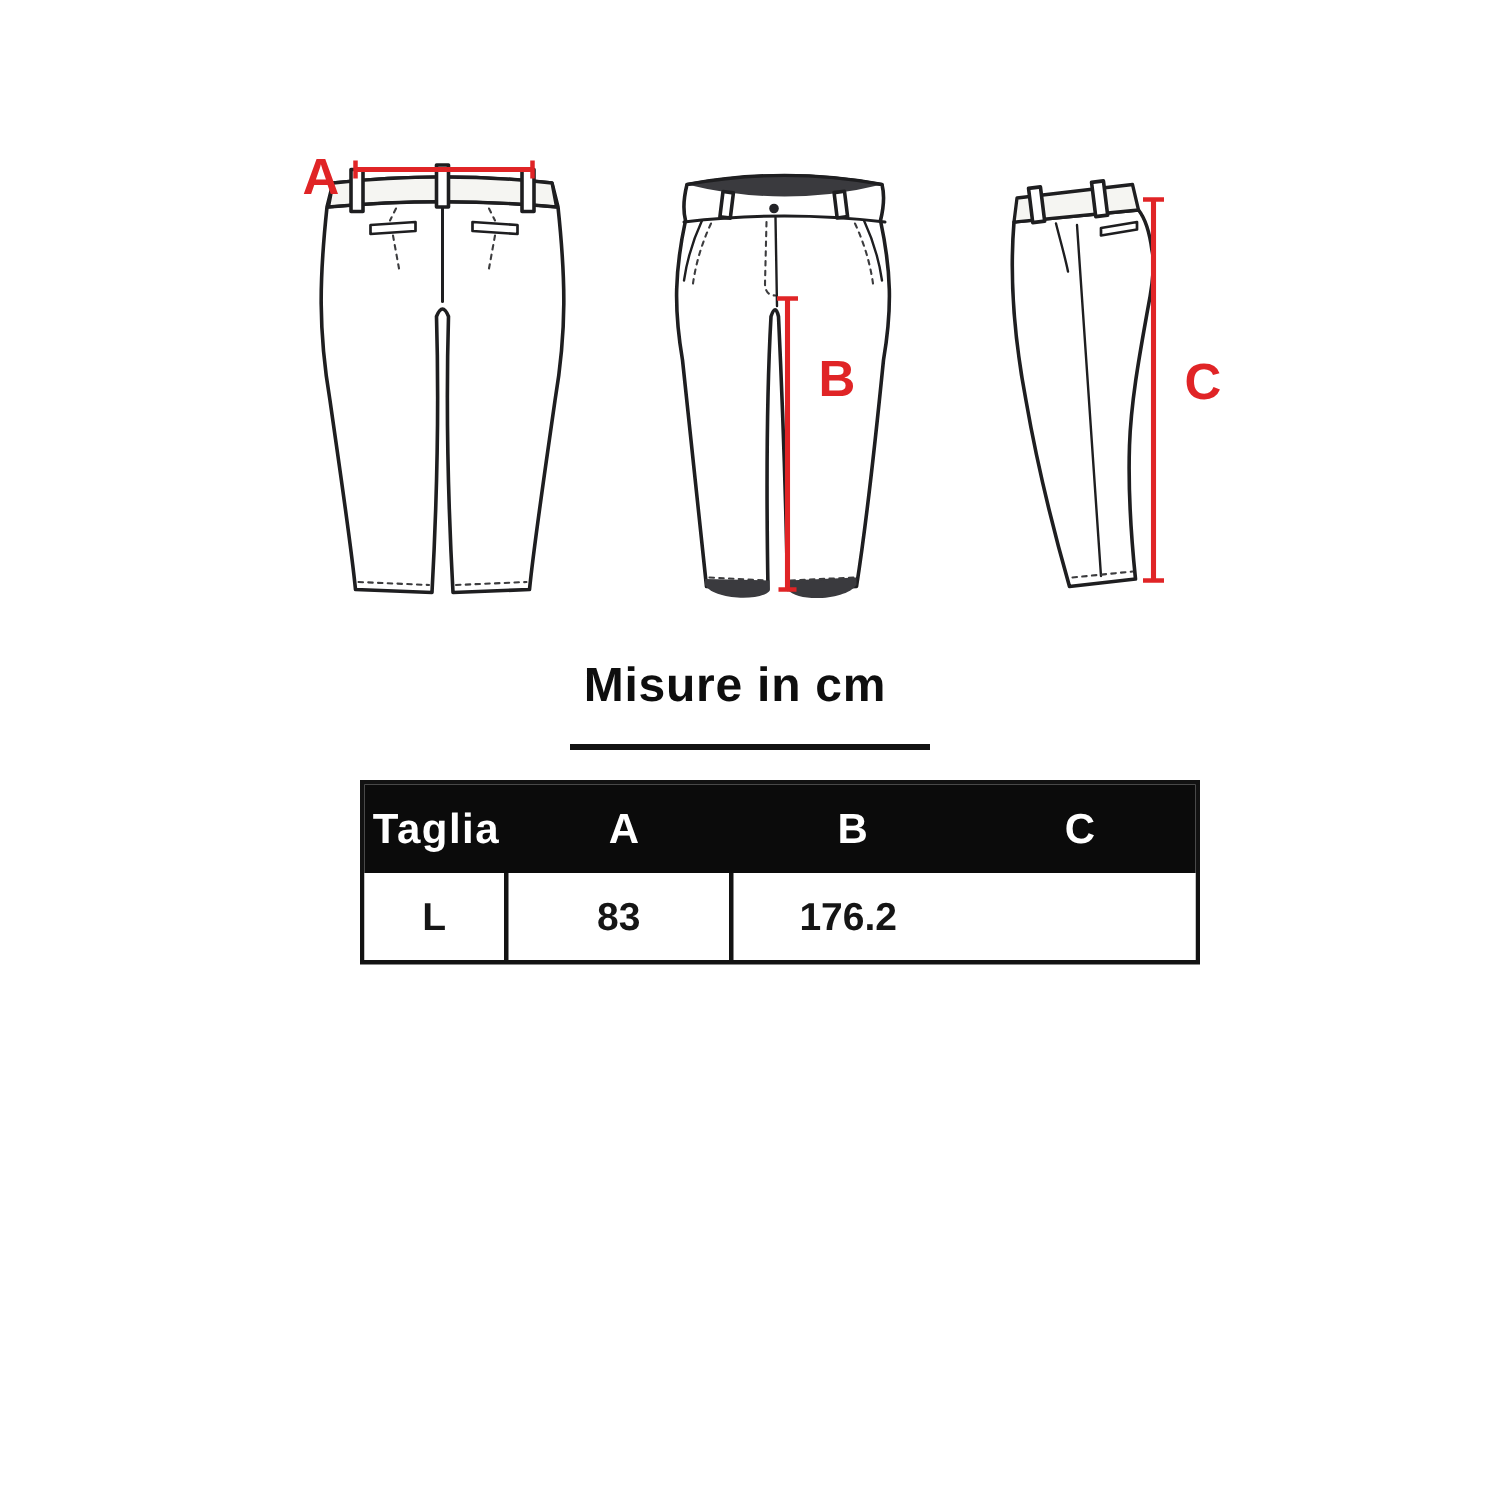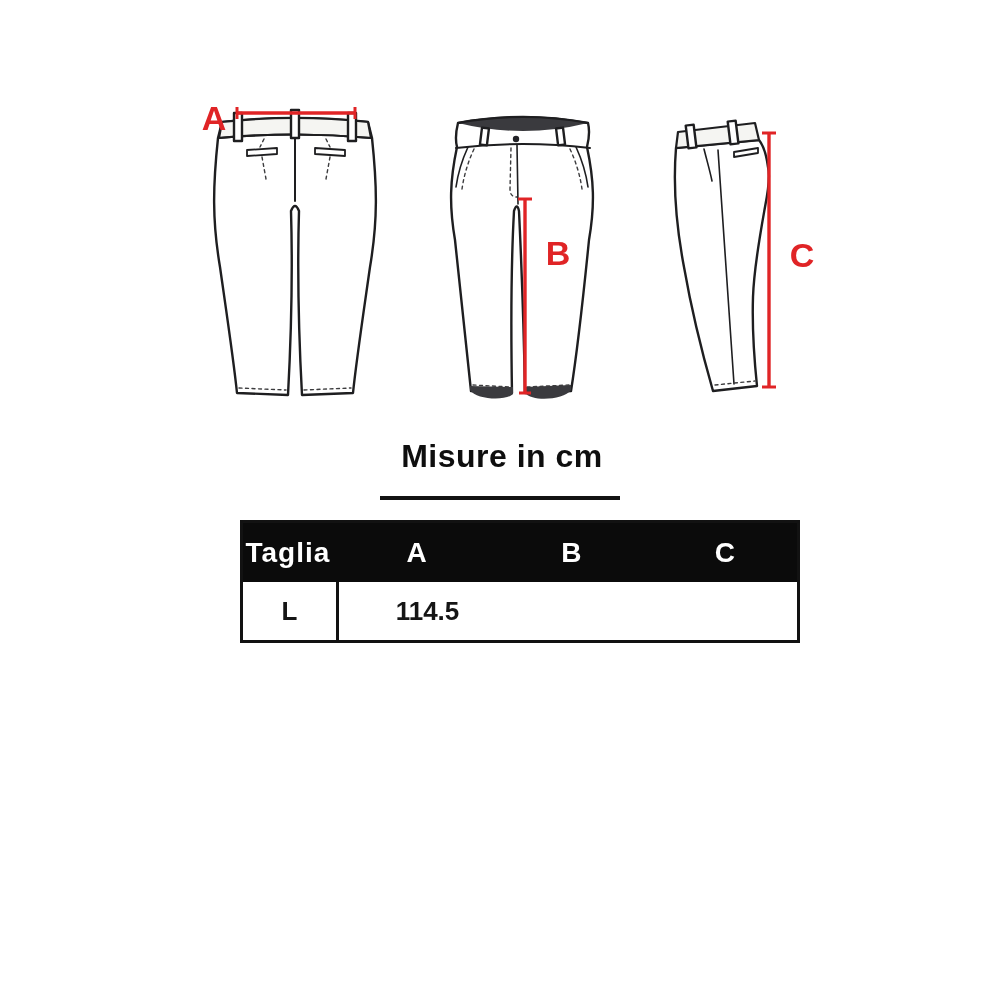--- a/index.html
+++ b/index.html
@@ -24,33 +24,33 @@
 
   .measure-label{
     position:absolute;color:var(--accent-red,#e02426);
     font-size:34px;font-weight:bold;line-height:34px;width:44px;text-align:center;
   }
   .label-a{left:192px;top:101px;}
   .label-b{left:536px;top:236px;}
   .label-c{left:780px;top:238px;}
 
   .page-title{
-    position:absolute;left:12px;top:438px;width:980px;margin:0;
+    position:absolute;left:0;top:438px;width:980px;margin:0;
     text-align:center;font-size:32px;font-weight:bold;letter-spacing:.5px;
     color:#0e0e0e;
   }
   .title-underline{
     position:absolute;left:380px;top:496px;width:240px;height:4px;background:#121212;
   }
 
   .size-table{
     position:absolute;left:240px;top:520px;width:560px;
     box-sizing:border-box;border:3px solid #121212;background:#ffffff;
   }
-  .trow{display:flex;width:100%;gap:12px;}
+  .trow{display:flex;width:100%;}
   .thead{height:59px;background:var(--table-header-bg,#0b0b0b);}
   .tbody{height:58px;background:#ffffff;}
   .cell{
     box-sizing:border-box;display:flex;align-items:center;justify-content:center;
     font-weight:bold;
   }
   .c0{width:96px;} .c1{width:155px;} .c2{width:150px;} .c3{width:153px;}
   .thead .cell{color:var(--table-header-text,#ffffff);font-size:28px;letter-spacing:1px;}
   .tbody .cell{color:var(--body-text,#151515);font-size:26px;}
   .tbody .c0,.tbody .c1,.tbody .c2{border-right:3px solid #121212;}
@@ -159,17 +159,18 @@
 
   <div class="size-table">
     <div class="trow thead">
       <div class="cell c0">Taglia</div>
       <div class="cell c1">A</div>
       <div class="cell c2">B</div>
       <div class="cell c3">C</div>
     </div>
     <div class="trow tbody">
       <div class="cell c0">L</div>
-      <div class="cell c3">114.5</div>
+      <div class="cell c2">83</div>
+      <div class="cell c3">176.2</div>
     </div>
   </div>
 
 </div>
 
 </body></html>

